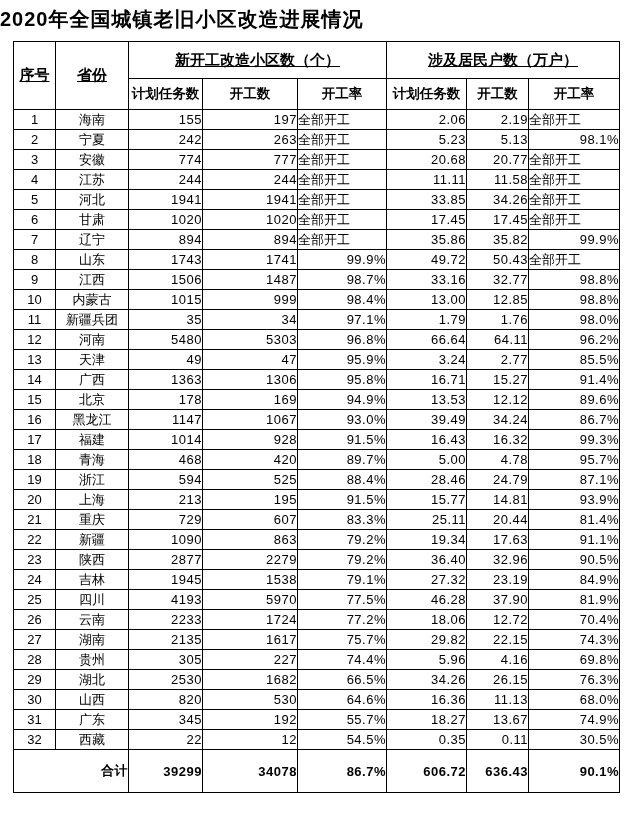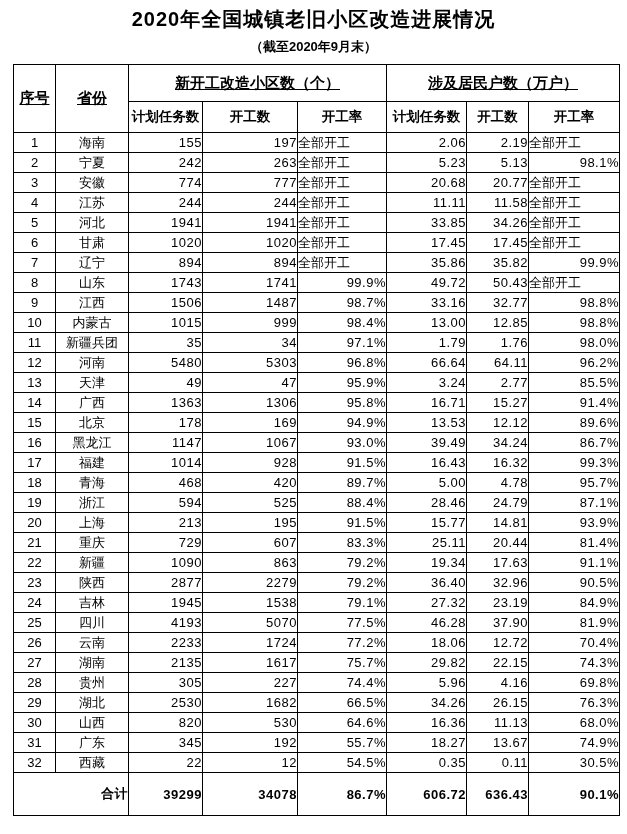--- a/index.html
+++ b/index.html
@@ -13,21 +13,20 @@
     color: #000000;
   }
   .page {
     width: 627px;
     height: 834px;
     background: #ffffff;
     overflow: hidden;
   }
   .title {
     margin: 6px 0 0 0;
-    text-align: center;
     font-size: 20px;
     font-weight: bold;
     letter-spacing: 1px;
   }
   .subtitle {
     margin-top: 5px;
     text-align: center;
     font-size: 13px;
     font-weight: bold;
   }
@@ -54,21 +53,20 @@
   td.num { text-align: right; padding-right: 4px; letter-spacing: 0.5px; }
   td.rate { text-align: right; padding-right: 5px; letter-spacing: 0.5px; }
   td.rate.full { text-align: left; padding-right: 0; letter-spacing: 0; }
   tfoot td { height: 42px; font-weight: bold; font-size: 14px; text-align: right; letter-spacing: 0.5px; }
 </style>
 </head>
 <body>
 
 <div class="page">
   <h1 class="title">2020年全国城镇老旧小区改造进展情况</h1>
-  <div class="subtitle">（截至2020年9月末）</div>
 
   <table class="report">
     <colgroup>
       <col style="width:42px">
       <col style="width:73px">
       <col style="width:74px">
       <col style="width:95px">
       <col style="width:89px">
       <col style="width:80px">
       <col style="width:62px">
@@ -328,21 +326,21 @@
     <td class="num">1538</td>
     <td class="rate">79.1%</td>
     <td class="num">27.32</td>
     <td class="num">23.19</td>
     <td class="rate">84.9%</td>
   </tr>
         <tr>
     <td class="c">25</td>
     <td class="c">四川</td>
     <td class="num">4193</td>
-    <td class="num">5070</td>
+    <td class="num">5970</td>
     <td class="rate">77.5%</td>
     <td class="num">46.28</td>
     <td class="num">37.90</td>
     <td class="rate">81.9%</td>
   </tr>
         <tr>
     <td class="c">26</td>
     <td class="c">云南</td>
     <td class="num">2233</td>
     <td class="num">1724</td>

